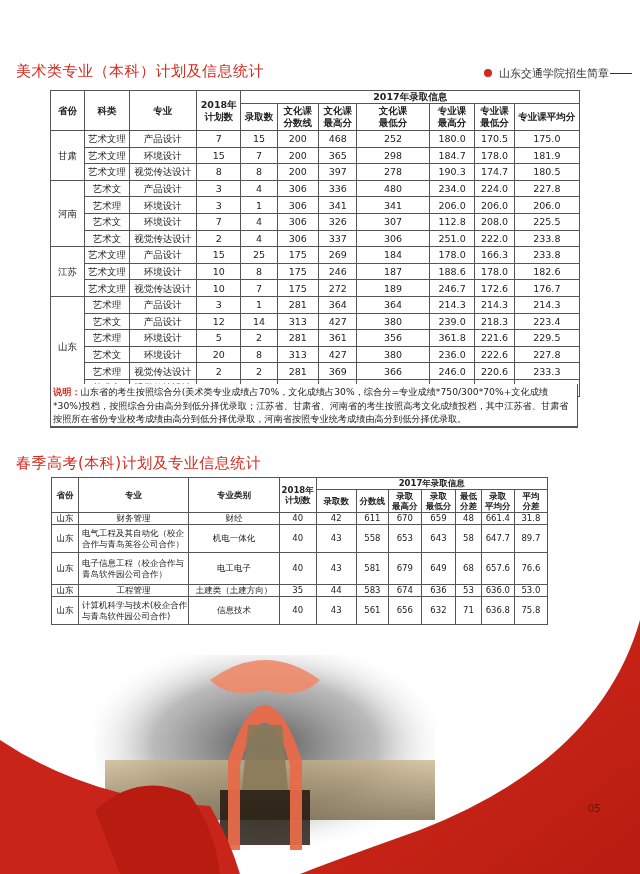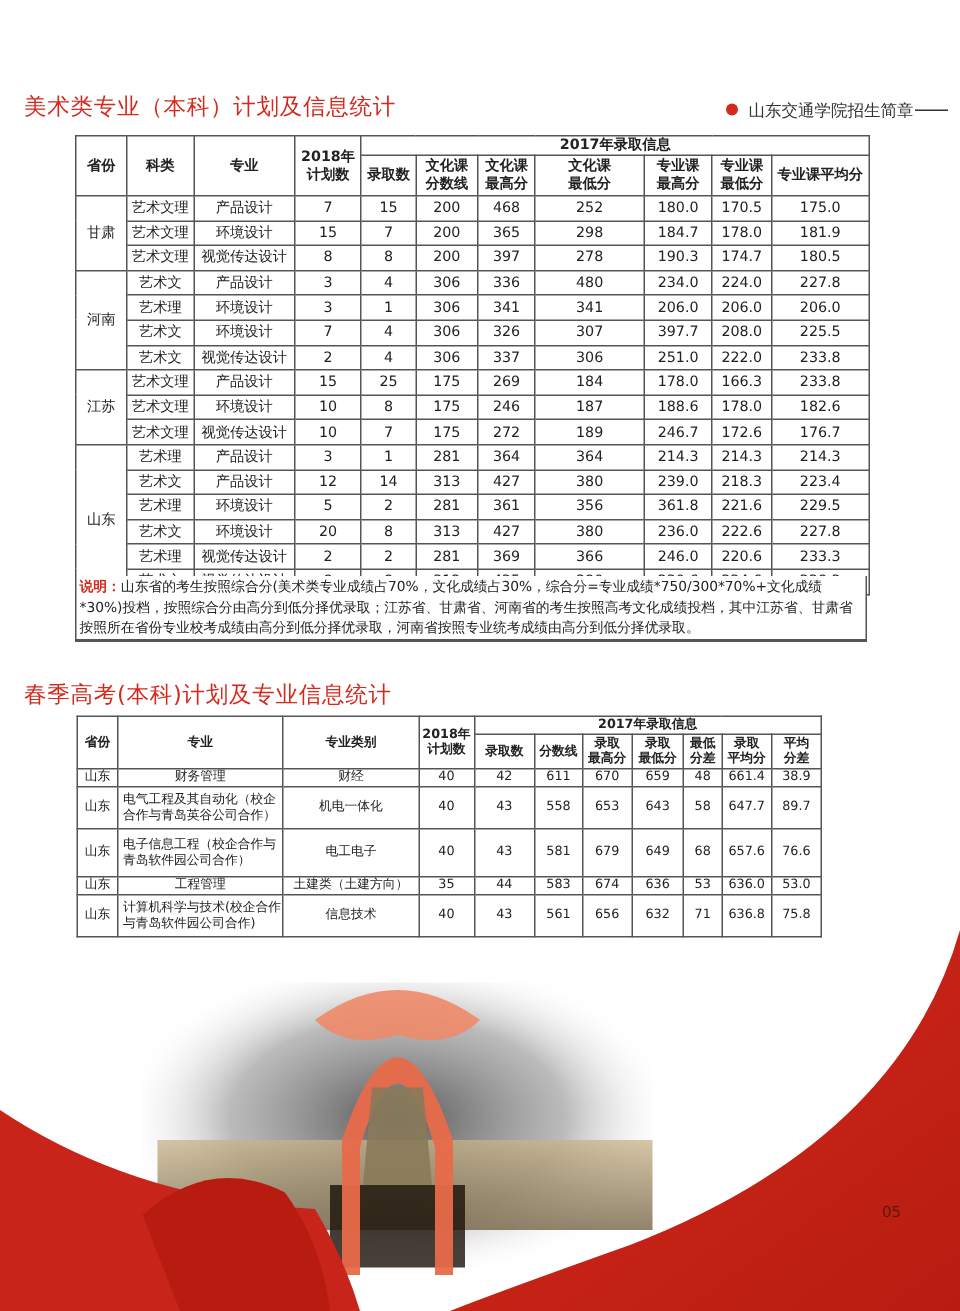--- a/index.html
+++ b/index.html
@@ -198,21 +198,21 @@
         <td>206.0</td>
       </tr>
       <tr>
         <td>艺术文</td>
         <td>环境设计</td>
         <td>7</td>
         <td>4</td>
         <td>306</td>
         <td>326</td>
         <td>307</td>
-        <td>397.7</td>
+        <td>112.8</td>
         <td>208.0</td>
         <td>225.5</td>
       </tr>
       <tr>
         <td>艺术文</td>
         <td>视觉传达设计</td>
         <td>2</td>
         <td>4</td>
         <td>306</td>
         <td>337</td>
@@ -383,21 +383,21 @@
         <td>山东</td>
         <td>财务管理</td>
         <td>财经</td>
         <td>40</td>
         <td>42</td>
         <td>611</td>
         <td>670</td>
         <td>659</td>
         <td>48</td>
         <td>661.4</td>
-        <td>38.9</td>
+        <td>31.8</td>
       </tr>
       <tr class="r-tall">
         <td>山东</td>
         <td class="left">电气工程及其自动化（校企合作与青岛英谷公司合作）</td>
         <td>机电一体化</td>
         <td>40</td>
         <td>43</td>
         <td>558</td>
         <td>653</td>
         <td>643</td>

